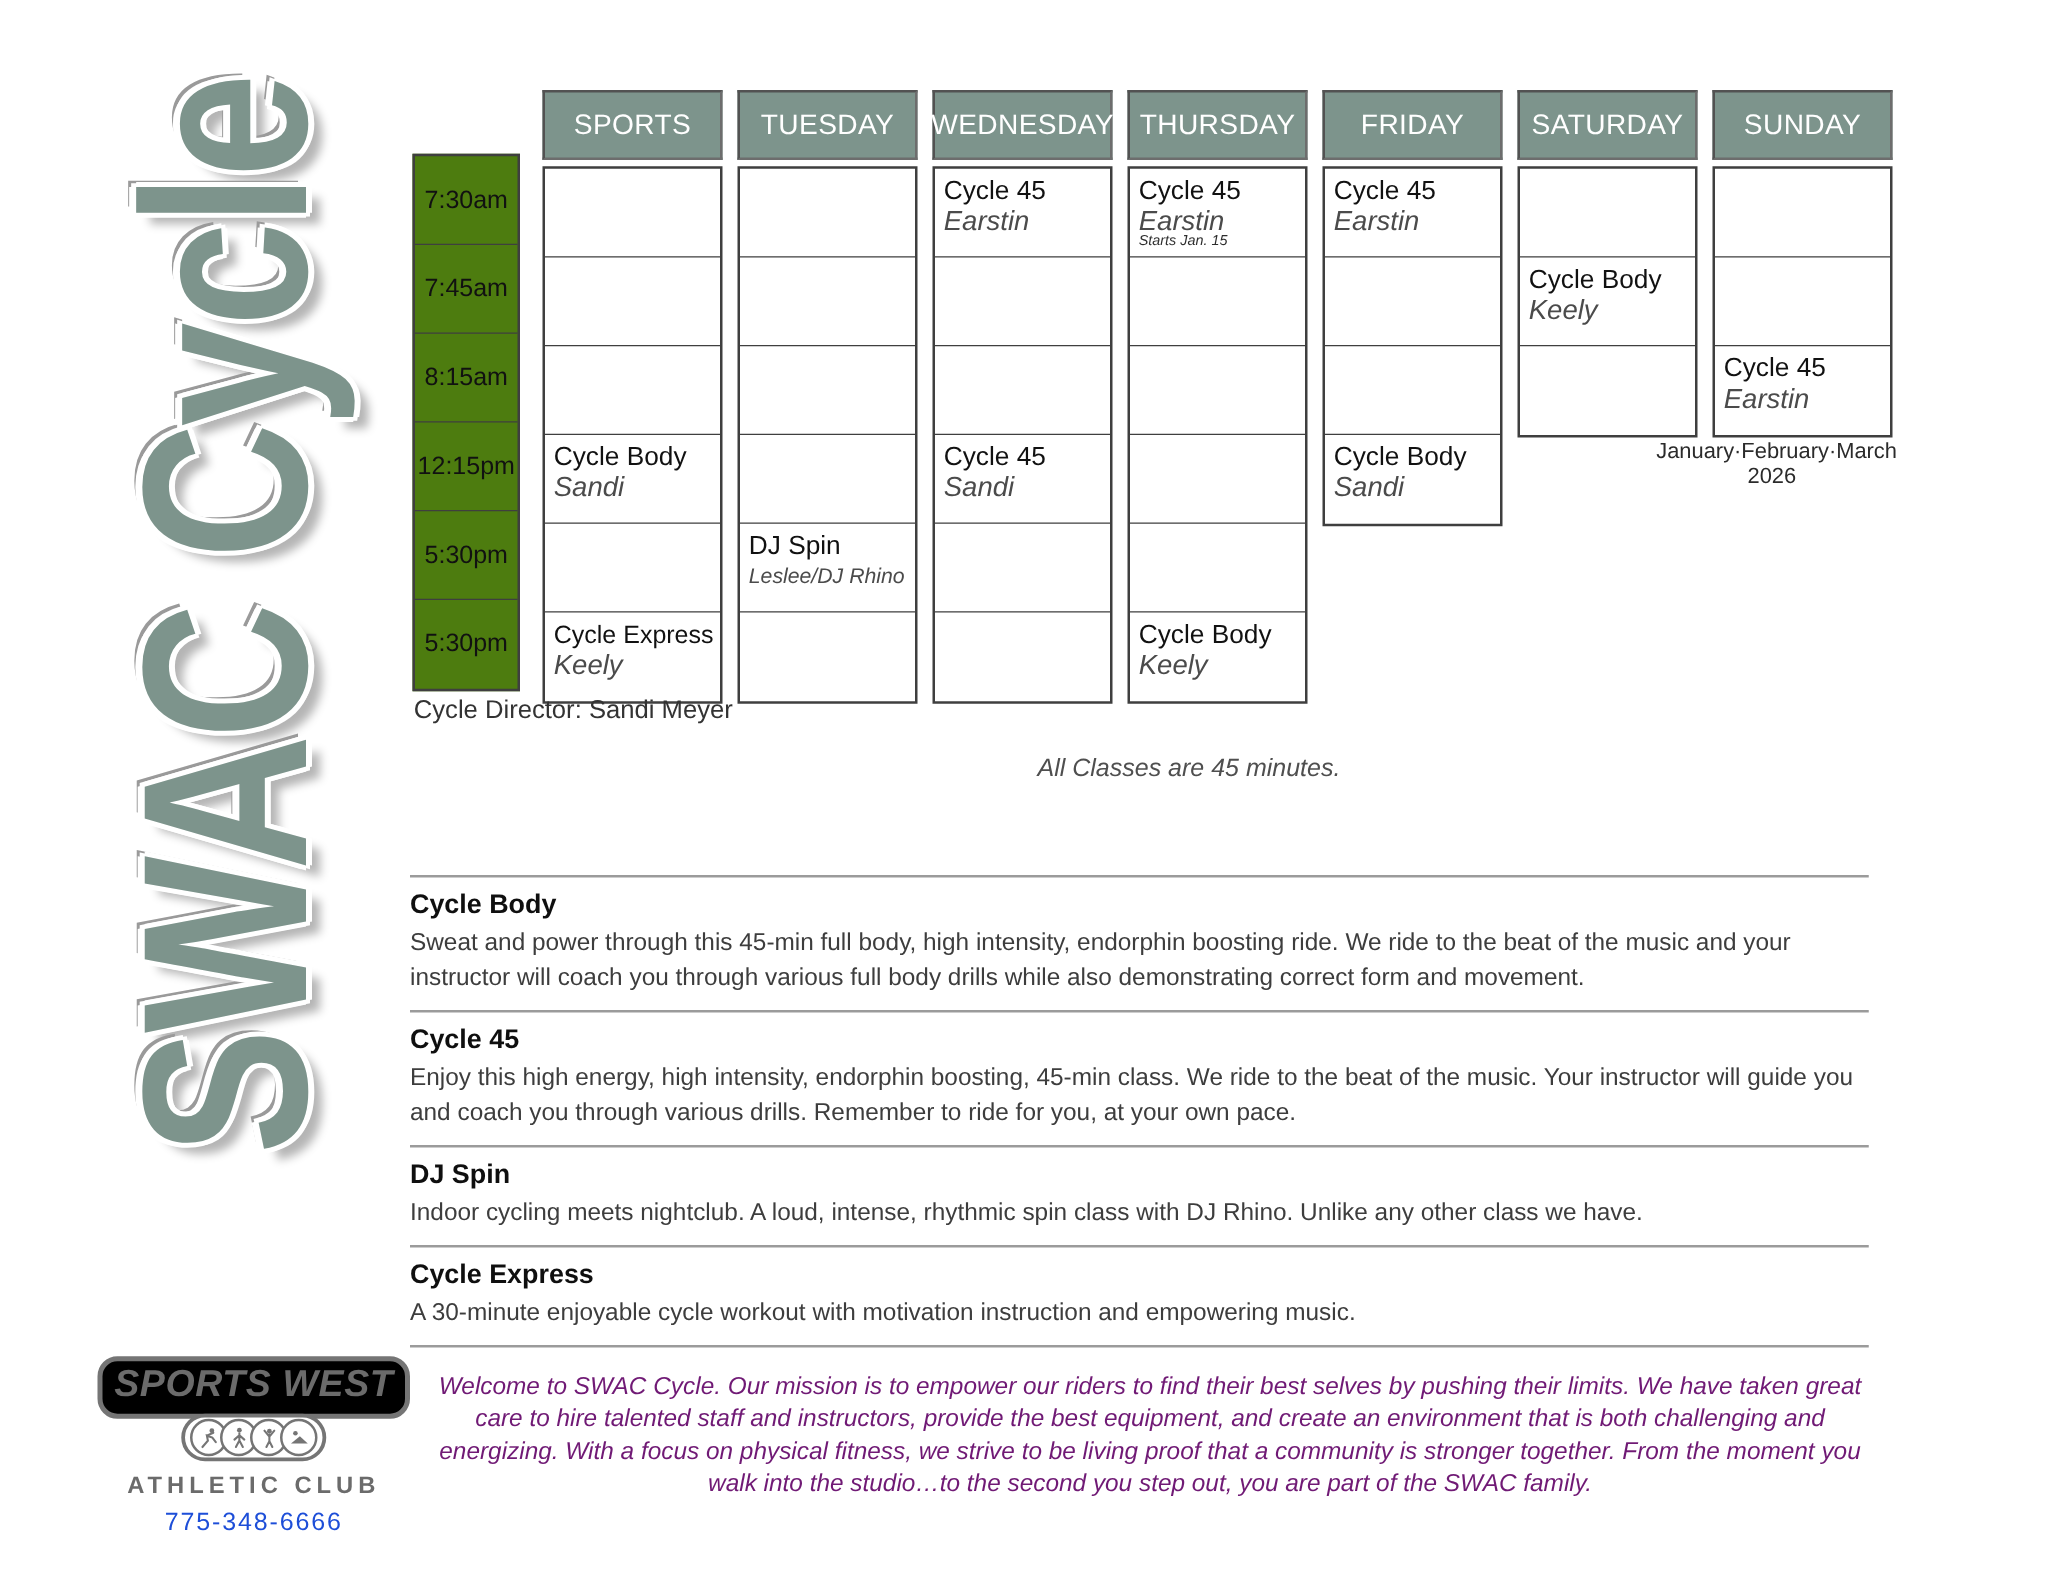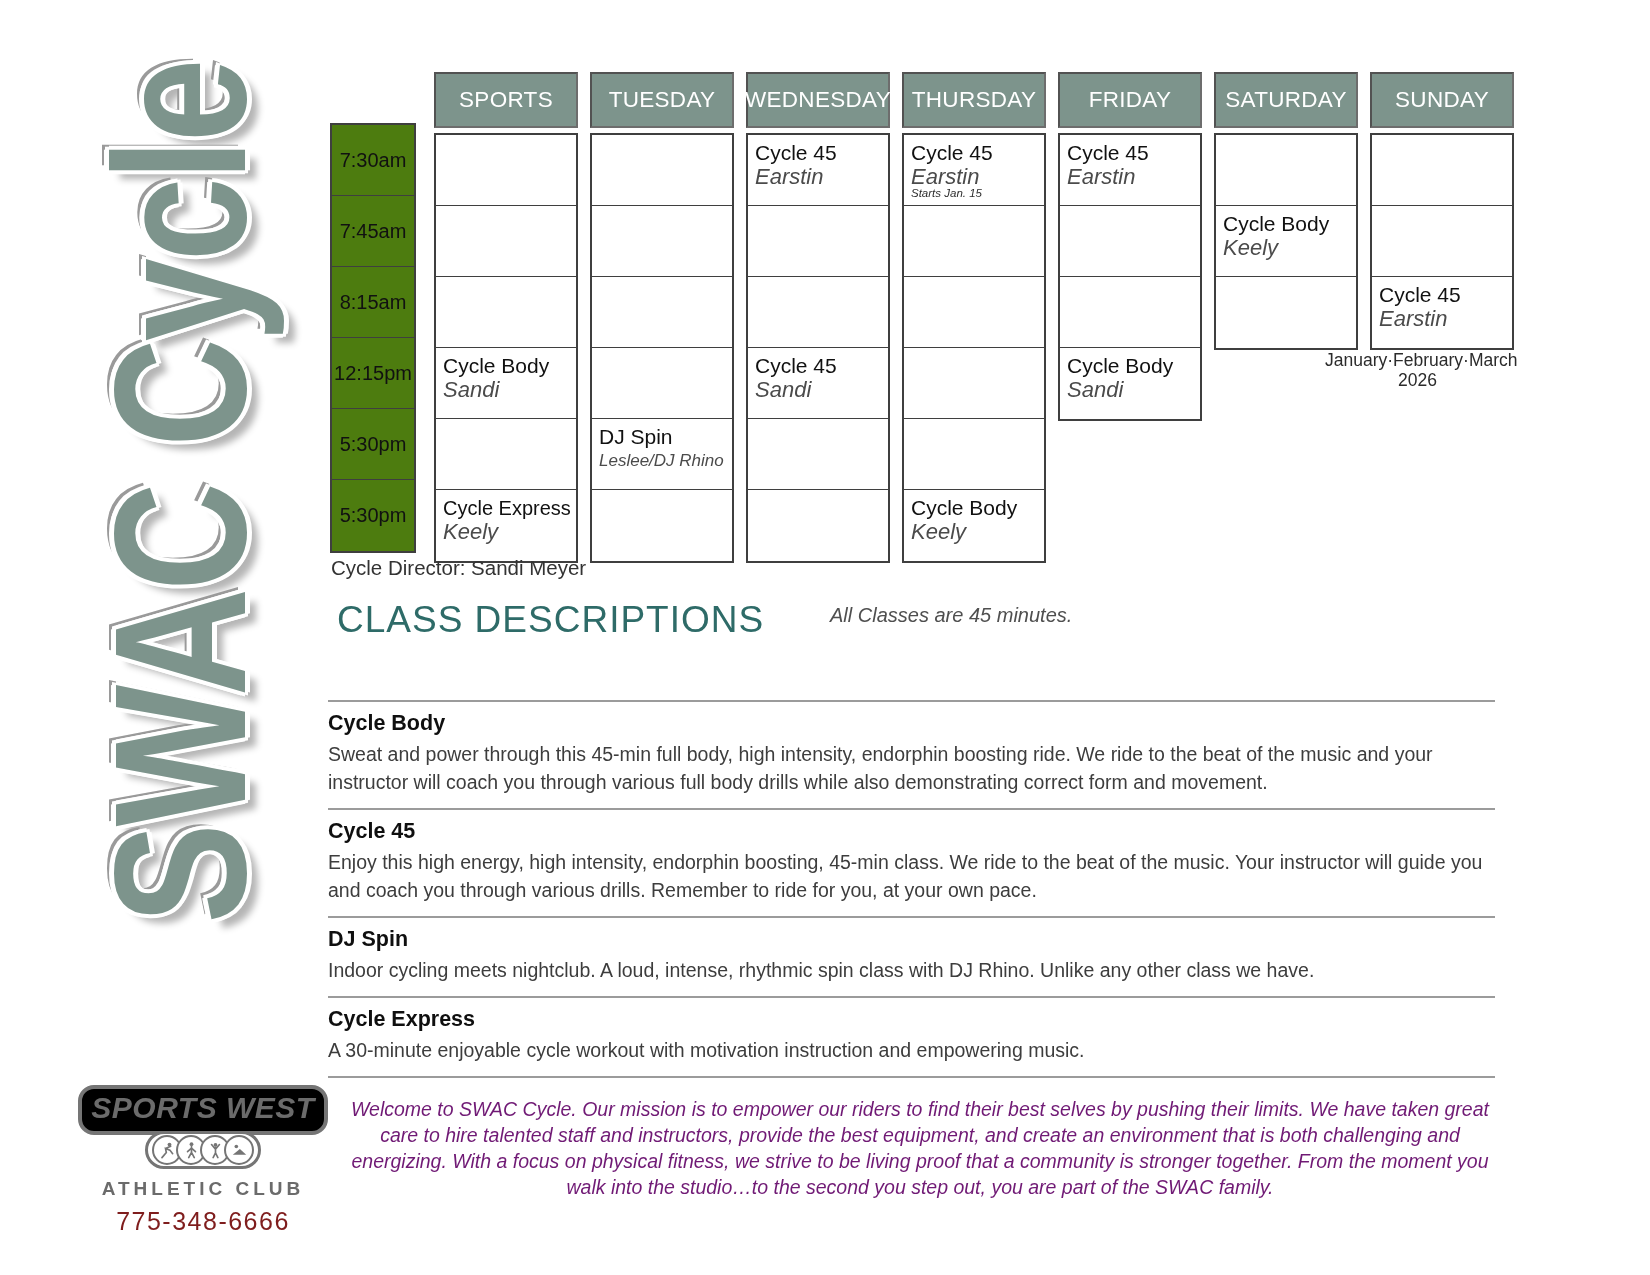--- a/index.html
+++ b/index.html
@@ -69,21 +69,21 @@
           display:flex; flex-direction:column; align-items:center; }
   .logo-box { width:100%; box-sizing:border-box; border:4px solid #757575; border-radius:16px;
               text-align:center; padding:2px 0 6px; font-size:30px; font-weight:bold; font-style:italic;
               letter-spacing:.5px; color:#6b6b6b; background:#000000; }
   .logo-pill { margin-top:-4px; border:3.5px solid #757575; border-radius:999px; padding:1px 7px;
                display:flex; align-items:center; background:#fff; }
   .icon-circle { width:30px; height:30px; box-sizing:border-box; border:2.5px solid #757575; border-radius:50%;
                  display:flex; align-items:center; justify-content:center; margin:0 -3px; background:#fff; }
   .icon-circle svg { display:block; }
   .logo-sub   { margin-top:9px; font-size:19px; font-weight:bold; letter-spacing:4px; color:#6b6b6b; }
-  .logo-phone { margin-top:7px; font-size:25px; letter-spacing:1.5px; color:#7f1d1d; }
+  .logo-phone { margin-top:7px; font-size:20px; letter-spacing:1.5px; color:#1d4ed8; }
 </style>
 </head>
 <body>
 
 <div class="flyer">
 
   <div class="vertical-title">SWAC Cycle</div>
 
   <div class="schedule">
 
@@ -208,21 +208,20 @@
 
   </div>
 
   <div class="season">
     <div>January·February·March</div>
     <div>2026</div>
   </div>
 
   <div class="director">Cycle Director: Sandi Meyer</div>
 
-  <div class="desc-title">CLASS DESCRIPTIONS</div>
   <div class="desc-note">All Classes are 45 minutes.</div>
 
   <div class="desc-sections">
     <div class="desc-section">
       <h3>Cycle Body</h3>
       <p>Sweat and power through this 45-min full body, high intensity, endorphin boosting ride. We ride to the beat of the music and your instructor will coach you through various full body drills while also demonstrating correct form and movement.</p>
     </div>
     <div class="desc-section">
       <h3>Cycle 45</h3>
       <p>Enjoy this high energy, high intensity, endorphin boosting, 45-min class. We ride to the beat of the music. Your instructor will guide you and coach you through various drills. Remember to ride for you, at your own pace.</p>

